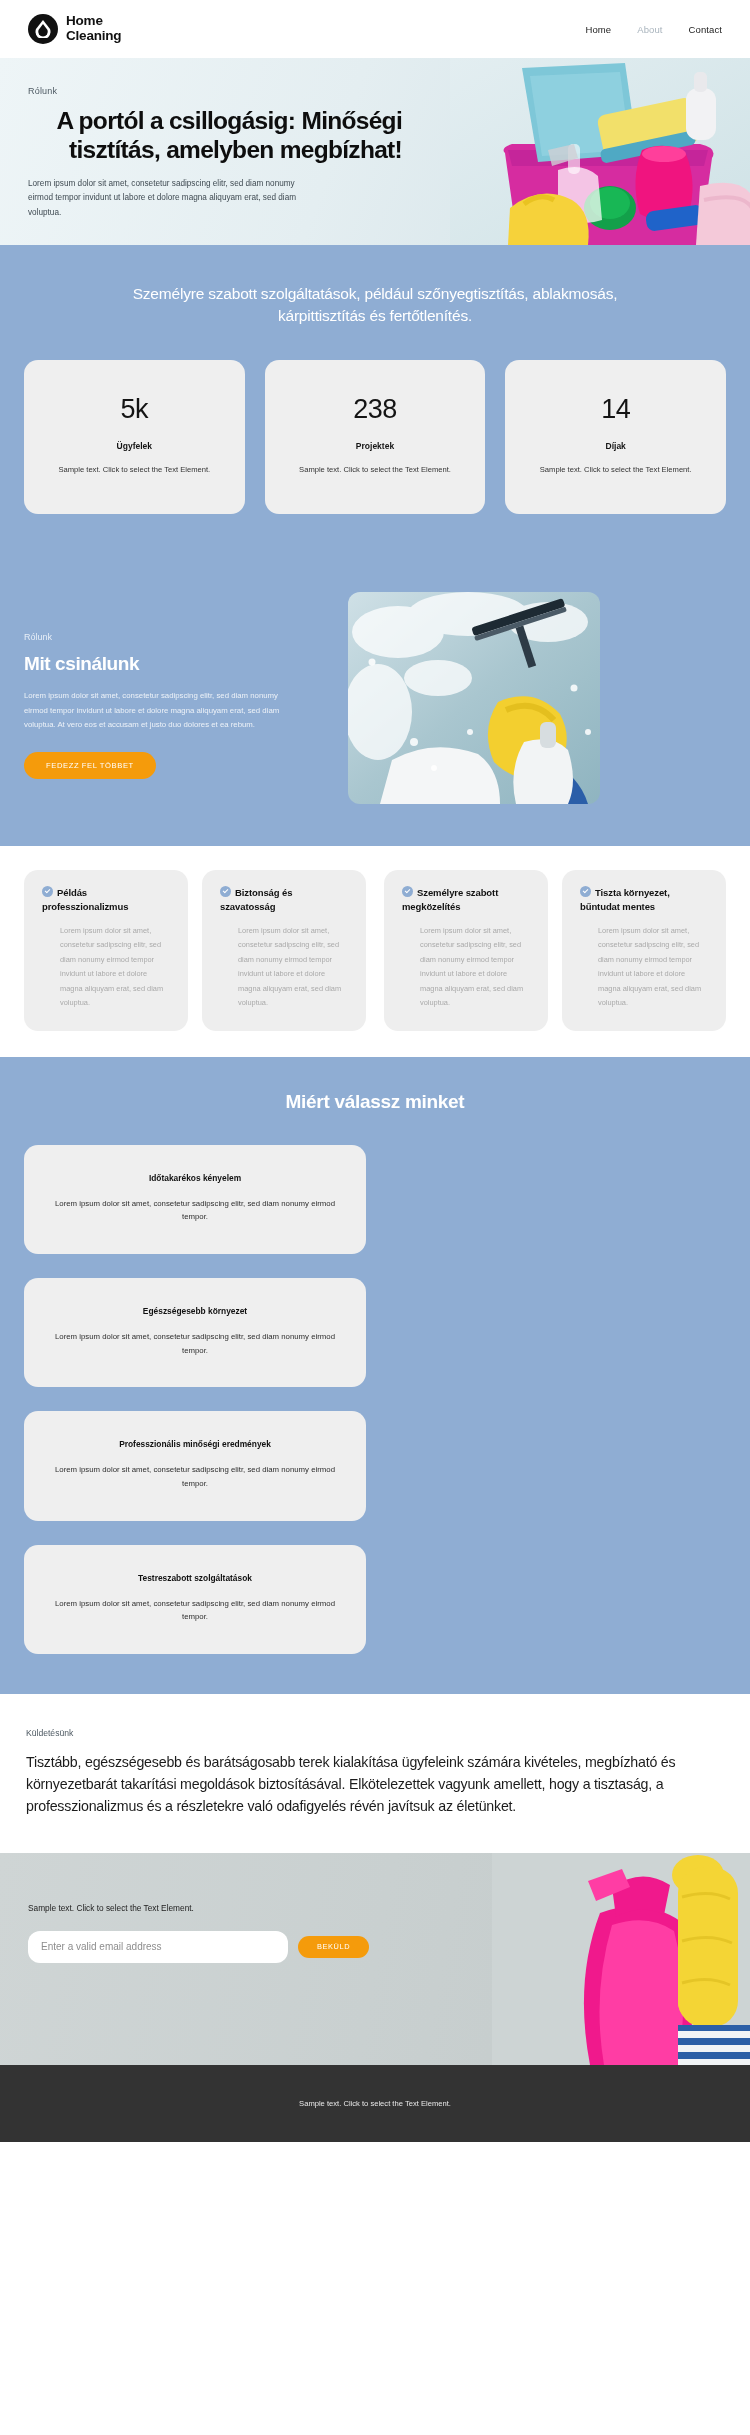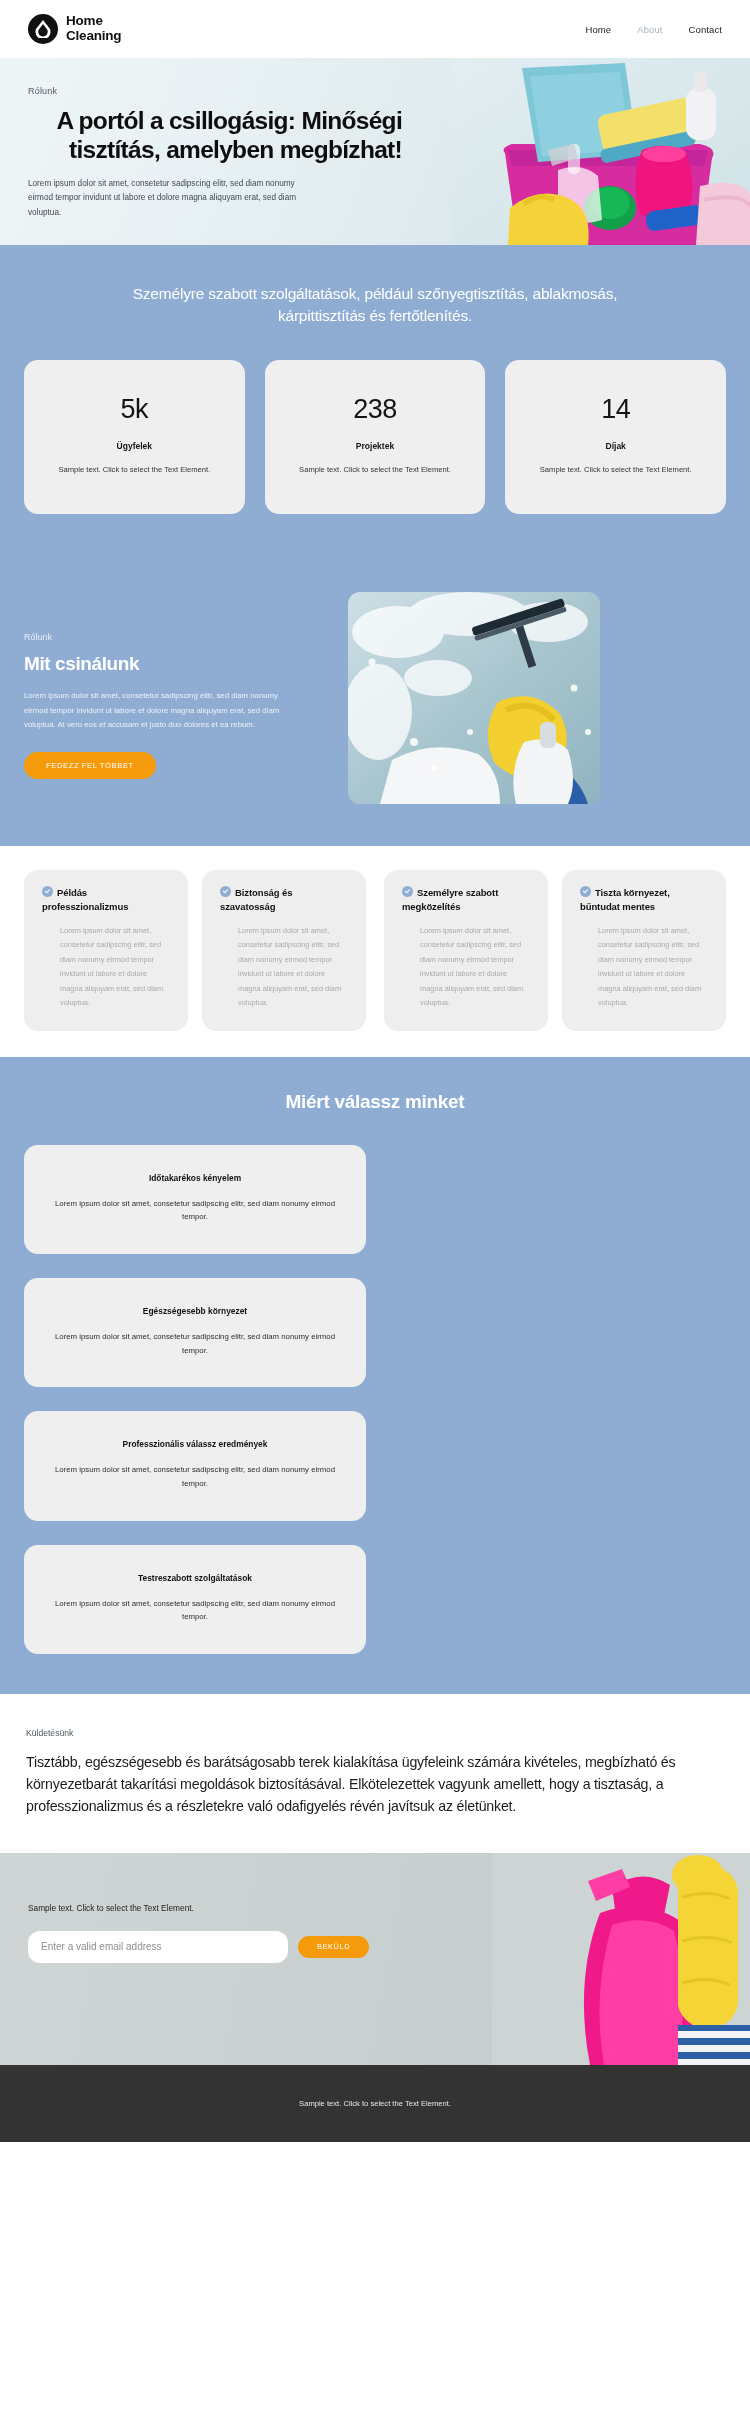--- a/index.html
+++ b/index.html
@@ -365,21 +365,21 @@
   <div class="why-grid">
     <div class="why-card">
       <div class="why-title">Időtakarékos kényelem</div>
       <div class="why-body">Lorem ipsum dolor sit amet, consetetur sadipscing elitr, sed diam nonumy eirmod tempor.</div>
     </div>
     <div class="why-card">
       <div class="why-title">Egészségesebb környezet</div>
       <div class="why-body">Lorem ipsum dolor sit amet, consetetur sadipscing elitr, sed diam nonumy eirmod tempor.</div>
     </div>
     <div class="why-card">
-      <div class="why-title">Professzionális válassz eredmények</div>
+      <div class="why-title">Professzionális minőségi eredmények</div>
       <div class="why-body">Lorem ipsum dolor sit amet, consetetur sadipscing elitr, sed diam nonumy eirmod tempor.</div>
     </div>
     <div class="why-card">
       <div class="why-title">Testreszabott szolgáltatások</div>
       <div class="why-body">Lorem ipsum dolor sit amet, consetetur sadipscing elitr, sed diam nonumy eirmod tempor.</div>
     </div>
   </div>
 </div>
 
 <div class="mission">

